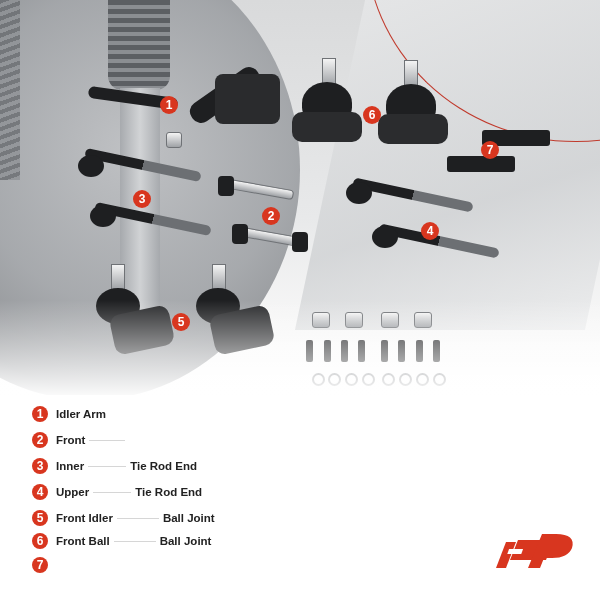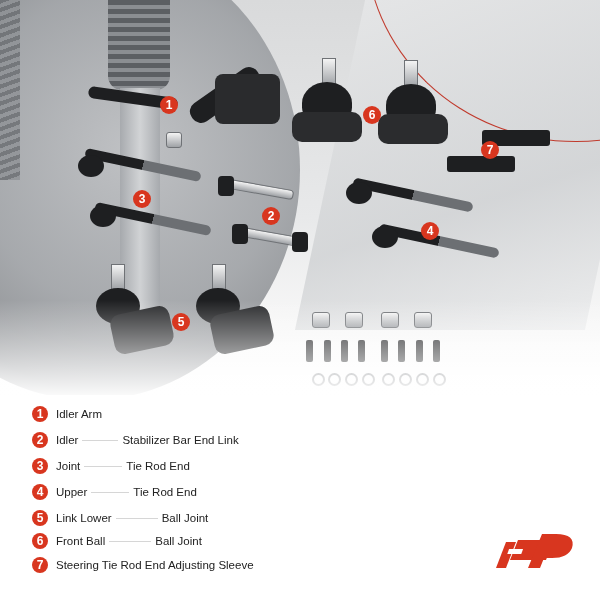--- a/index.html
+++ b/index.html
@@ -17,21 +17,21 @@
     .red-line { position: absolute; border: 1.5px solid #c0392b; border-radius: 50%; }
     .part { position: absolute; background: #1e1f21; }
     .chrome { position: absolute; background: linear-gradient(180deg, #f4f4f4, #9fa2a6); border: 1px solid #6f7276; }
     .callout { position: absolute; width: 18px; height: 18px; border-radius: 50%; background: #d8361f; color: #ffffff;
       font-size: 12px; font-weight: bold; line-height: 18px; text-align: center; }
 
     .legend { position: absolute; left: 32px; top: 402px; width: 400px; }
     .legend-row { position: absolute; left: 0; height: 18px; display: flex; align-items: center; }
     .num { width: 16px; height: 16px; border-radius: 50%; background: #d8361f; color: #fff; font-size: 12px; font-weight: bold;
       line-height: 16px; text-align: center; margin-right: 8px; flex: none; }
-    .lbl { font-size: 11.5px; font-weight: normal; color: #222; white-space: nowrap; }
+    .lbl { font-size: 11.5px; font-weight: bold; color: #222; white-space: nowrap; }
     .rule { height: 1px; background: #d6d6d6; margin: 0 4px; flex: none; }
 
     .logo { position: absolute; left: 494px; top: 530px; width: 86px; height: 40px; }
   </style>
 </head>
 <body>
 
 <div class="photo">
   <div class="frame"></div>
   <div class="wheel-arch"></div>
@@ -117,51 +117,49 @@
   <div class="callout" style="left:481px; top:141px;">7</div>
 </div>
 
 <div class="legend">
   <div class="legend-row" style="top:3px;">
     <span class="num">1</span>
     <span class="lbl">Idler Arm</span>
   </div>
   <div class="legend-row" style="top:29px;">
     <span class="num">2</span>
-    <span class="lbl">Idler</span>
+    <span class="lbl">Front</span>
     <span class="rule" style="width:36px;"></span>
-    <span class="lbl">Stabilizer Bar End Link</span>
   </div>
   <div class="legend-row" style="top:55px;">
     <span class="num">3</span>
-    <span class="lbl">Joint</span>
+    <span class="lbl">Inner</span>
     <span class="rule" style="width:38px;"></span>
     <span class="lbl">Tie Rod End</span>
   </div>
   <div class="legend-row" style="top:81px;">
     <span class="num">4</span>
     <span class="lbl">Upper</span>
     <span class="rule" style="width:38px;"></span>
     <span class="lbl">Tie Rod End</span>
   </div>
   <div class="legend-row" style="top:107px;">
     <span class="num">5</span>
-    <span class="lbl">Link Lower</span>
+    <span class="lbl">Front Idler</span>
     <span class="rule" style="width:42px;"></span>
     <span class="lbl">Ball Joint</span>
   </div>
   <div class="legend-row" style="top:130px;">
     <span class="num">6</span>
     <span class="lbl">Front Ball</span>
     <span class="rule" style="width:42px;"></span>
     <span class="lbl">Ball Joint</span>
   </div>
   <div class="legend-row" style="top:154px;">
     <span class="num">7</span>
-    <span class="lbl">Steering Tie Rod End Adjusting Sleeve</span>
   </div>
 </div>
 
 <svg class="logo" viewBox="0 0 86 40">
   <polygon points="2,38 12,12 22,12 12,38" fill="#d8361f"></polygon>
   <polygon points="16,30 24,10 60,10 52,30" fill="#d8361f"></polygon>
   <polygon points="30,30 42,0 54,0 42,30" fill="#d8361f" opacity="0"></polygon>
   <path d="M34 38 L48 4 L62 4 Q82 4 78 18 Q74 28 58 28 L50 28 L46 38 Z" fill="#d8361f"></path>
   <rect x="22" y="19" width="14" height="5" fill="#ffffff" transform="skewX(-20)"></rect>
 </svg>

